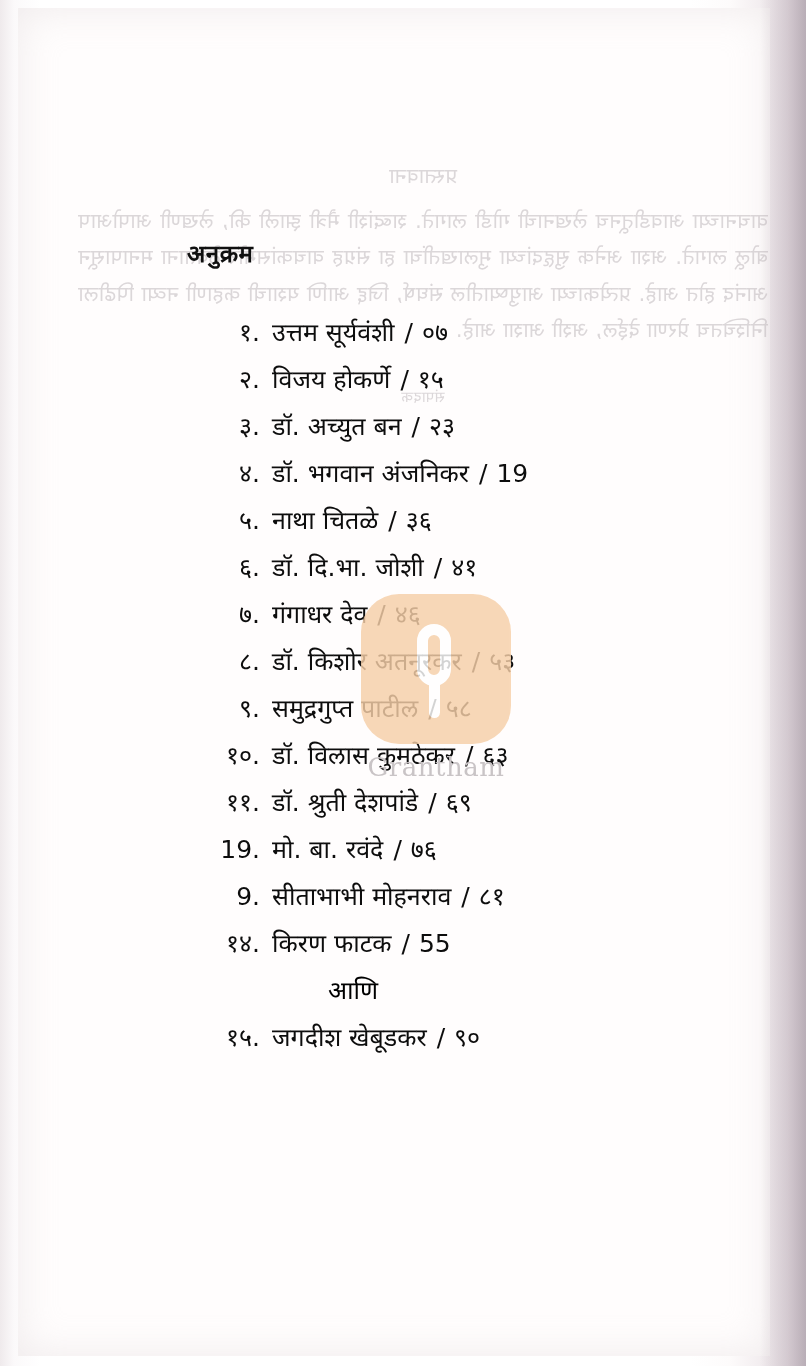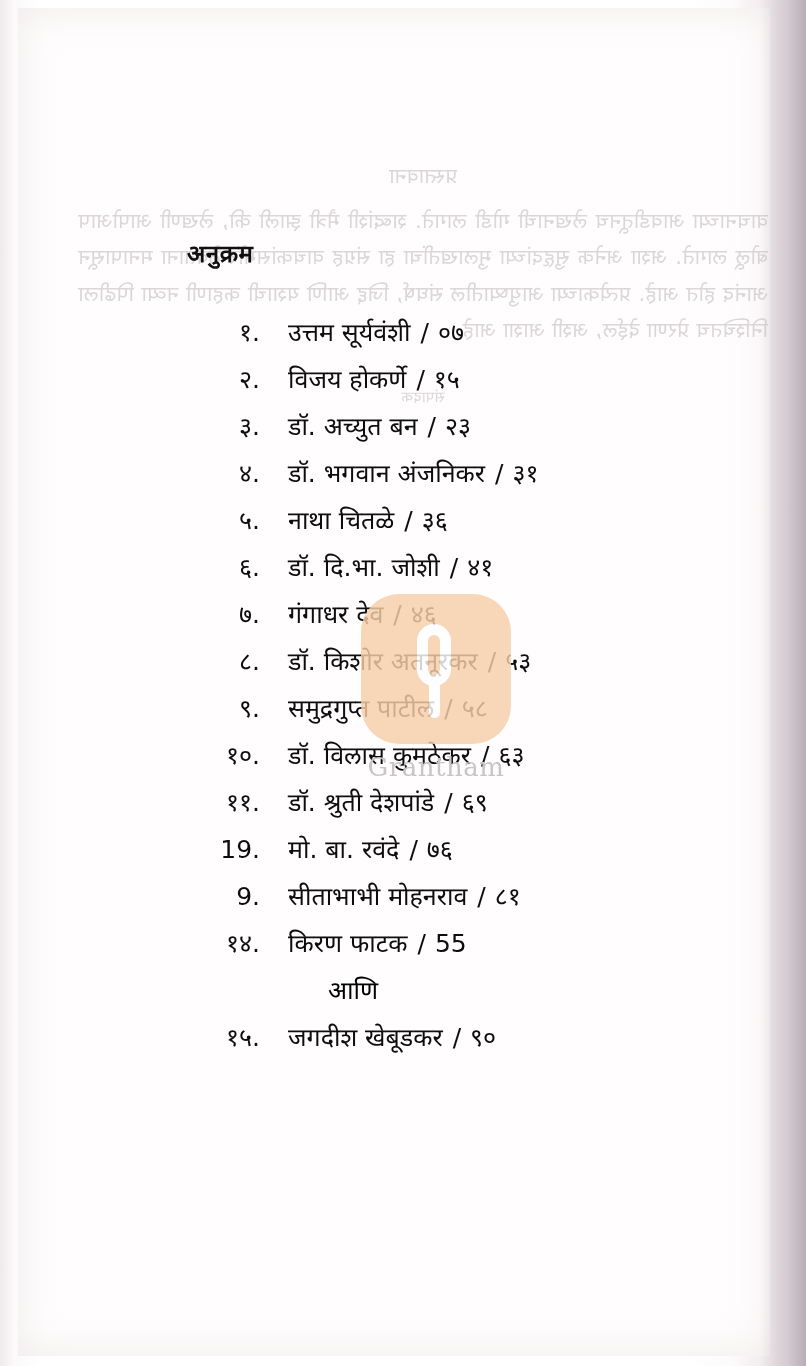--- a/index.html
+++ b/index.html
@@ -112,21 +112,20 @@
     white-space: nowrap;
   }
   .toc-num {
     width: 56px;
     text-align: right;
     flex: 0 0 56px;
     margin-right: 12px;
   }
   .toc-name {
     margin-right: 10px;
-    margin-left: 16px;
   }
   .toc-sep {
     margin: 0 9px 0 0;
   }
   .toc-page {
     
   }
   .toc-ani {
     height: 47px;
     font-size: 25px;
@@ -218,21 +217,21 @@
           <span class="toc-num">३.</span>
           <span class="toc-name">डॉ. अच्युत बन</span>
           <span class="toc-sep">/</span>
           <span class="toc-page">२३</span>
         </li>
 
         <li class="toc-item">
           <span class="toc-num">४.</span>
           <span class="toc-name">डॉ. भगवान अंजनिकर</span>
           <span class="toc-sep">/</span>
-          <span class="toc-page">३१</span>
+          <span class="toc-page">19</span>
         </li>
 
         <li class="toc-item">
           <span class="toc-num">५.</span>
           <span class="toc-name">नाथा चितळे</span>
           <span class="toc-sep">/</span>
           <span class="toc-page">३६</span>
         </li>
 
         <li class="toc-item">

